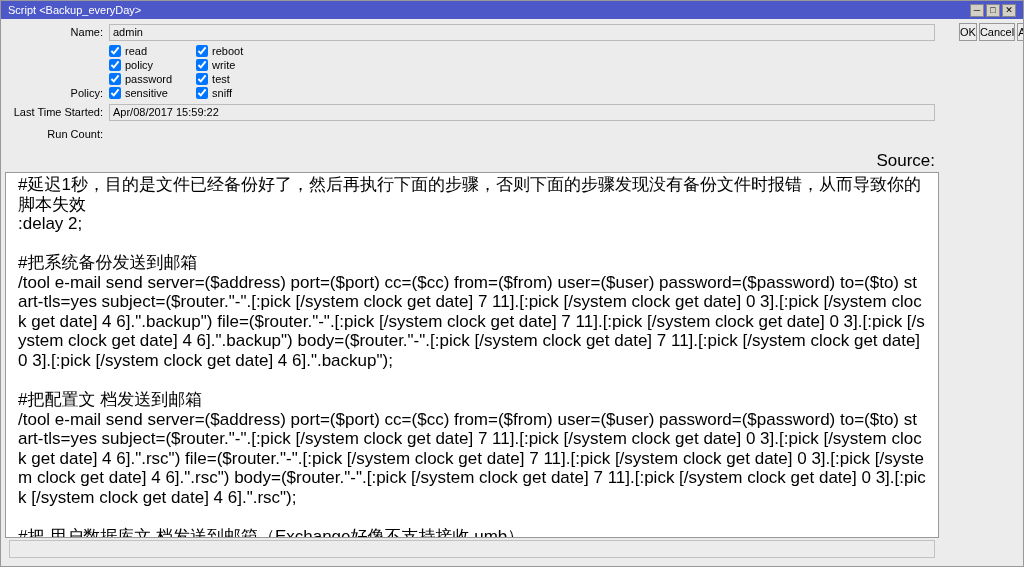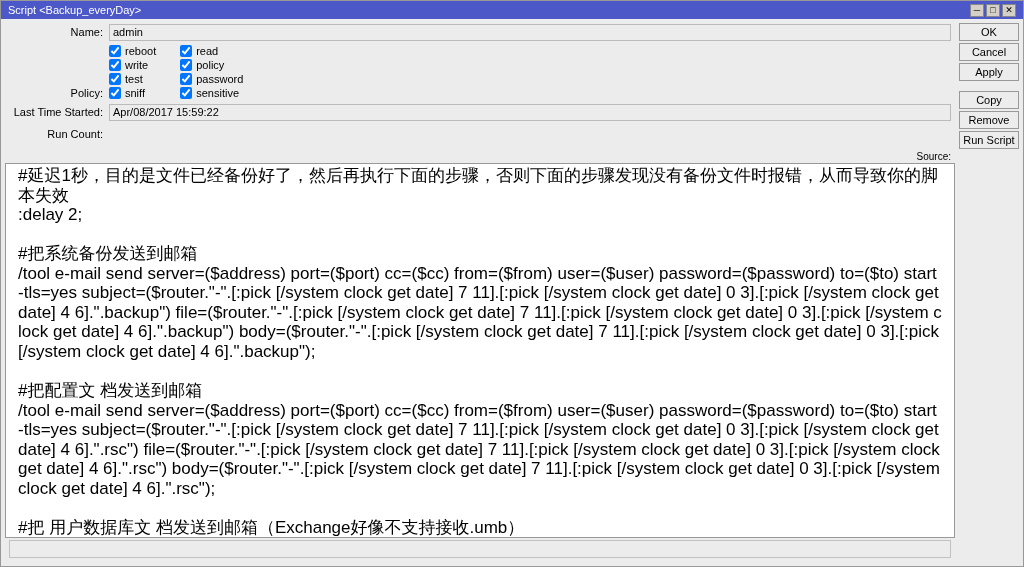--- a/index.html
+++ b/index.html
@@ -4,33 +4,33 @@
 <style>
 * { box-sizing: border-box; margin: 0; padding: 0; }
 body { font-family: Tahoma, Arial, sans-serif; font-size: 11px; background: #ececec; }
 .window { width: 1024px; height: 567px; border: 1px solid #999; display: flex; flex-direction: column; background: #ececec; }
 .titlebar { height: 18px; background: #4c58c8; color: #fff; display: flex; align-items: center; padding: 0 7px; font-size: 11px; }
 .titlebar-text { flex: 1; }
 .tbtns { display: flex; gap: 2px; }
 .tbtn { width: 14px; height: 13px; background: #d4d0c8; border: 1px solid #888; display: flex; align-items: center; justify-content: center; font-size: 9px; line-height: 1; cursor: pointer; color:#000;}
 .content { flex: 1; display: flex; padding: 4px; gap: 4px; overflow: hidden; }
 .main-col { flex: 1; display: flex; flex-direction: column; min-width: 0; }
-.side-col { width: 60px; display: flex; flex-direction: column; gap: 2px; }
+.side-col { width: 60px; display: flex; flex-direction: row; gap: 2px; margin-left: 16px; }
 .btn { height: 18px; background: #ececec; border: 1px solid #999; font-size: 11px; cursor: pointer; display:flex;align-items:center;justify-content:center;}
 .form-area { padding: 0 4px 4px 4px; }
 .row { display: flex; align-items: center; margin-bottom: 4px; min-height: 18px; }
 .lbl { width: 100px; text-align: right; padding-right: 6px; font-size: 11px; }
 .inp { flex: 1; height: 17px; border: 1px solid #999; background: #fff; padding: 0 3px; font-size: 11px; font-family: inherit; }
 .inp.ro { background: #ececec; border-color: #bbb; }
 .inp.sel { background: #3956d7; color: #fff; }
 .pol-grid { display: flex; gap: 24px; padding-left: 0px; }
 .pol-col { display: flex; flex-direction: column; gap: 2px; }
 .ck { display: flex; align-items: center; gap: 4px; font-size: 11px; }
 .ck input { width: 12px; height: 12px; }
-.source-lbl { text-align: right; padding-right: 4px; font-size: 10px; margin-bottom: 1px; }
+.source-lbl { text-align: right; padding-right: 4px; font-size: 17px; margin-bottom: 1px; }
 .code { flex: 1; border: 1px solid #999; background: #fff; padding: 2px 12px; font-size: 17px; white-space: pre-wrap; overflow-y: auto; overflow-x: hidden; word-break: break-all; line-height: 1.15; }
 .statusbar { height: 18px; border-top: 1px solid #bbb; background: #ececec; margin: 2px 4px 4px 4px; border:1px solid #c2c2c2;}
 </style>
 </head>
 <body>
 
 <div class="window">
   <div class="titlebar">
     <span class="titlebar-text">Script &lt;Backup_everyDay&gt;</span>
     <div class="tbtns">
@@ -49,51 +49,51 @@
           <div class="lbl">Name:</div>
           <input class="inp ro" readonly="" value="admin" style="">
         </div>
 
         <div class="row" style="align-items:flex-end">
           <div class="lbl">Policy:</div>
           <div class="pol-grid">
             <div class="pol-col">
               <label class="ck">
                   <input type="checkbox" checked="" style="">
+                  <span>read</span>
+                </label>
+              <label class="ck">
+                  <input type="checkbox" checked="" style="">
+                  <span>policy</span>
+                </label>
+              <label class="ck">
+                  <input type="checkbox" checked="" style="">
+                  <span>password</span>
+                </label>
+              <label class="ck">
+                  <input type="checkbox" checked="" style="">
+                  <span>sensitive</span>
+                </label>
+            </div>
+            <div class="pol-col">
+              <label class="ck">
+                  <input type="checkbox" checked="" style="">
                   <span>reboot</span>
                 </label>
               <label class="ck">
                   <input type="checkbox" checked="" style="">
                   <span>write</span>
                 </label>
               <label class="ck">
                   <input type="checkbox" checked="" style="">
                   <span>test</span>
                 </label>
               <label class="ck">
                   <input type="checkbox" checked="" style="">
                   <span>sniff</span>
-                </label>
-            </div>
-            <div class="pol-col">
-              <label class="ck">
-                  <input type="checkbox" checked="" style="">
-                  <span>read</span>
-                </label>
-              <label class="ck">
-                  <input type="checkbox" checked="" style="">
-                  <span>policy</span>
-                </label>
-              <label class="ck">
-                  <input type="checkbox" checked="" style="">
-                  <span>password</span>
-                </label>
-              <label class="ck">
-                  <input type="checkbox" checked="" style="">
-                  <span>sensitive</span>
                 </label>
             </div>
           </div>
         </div>
 
         <div class="row">
           <div class="lbl">Last Time Started:</div>
           <input class="inp ro" readonly="" value="Apr/08/2017 15:59:22" style="">
         </div>
 

